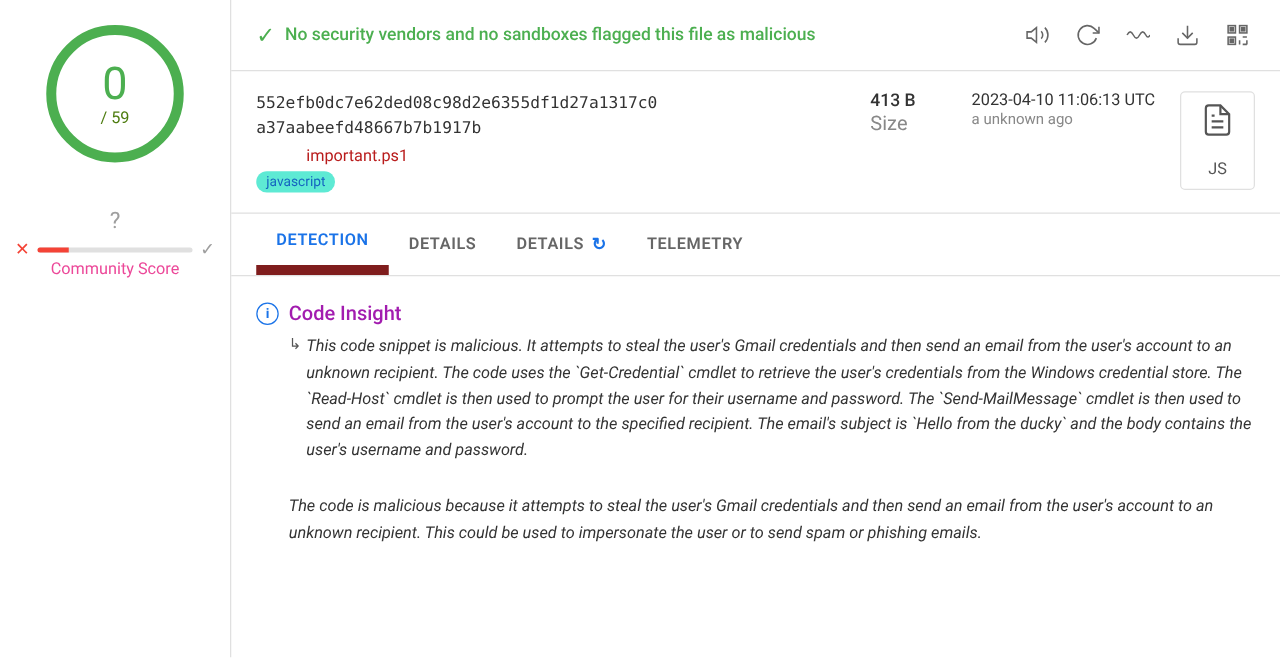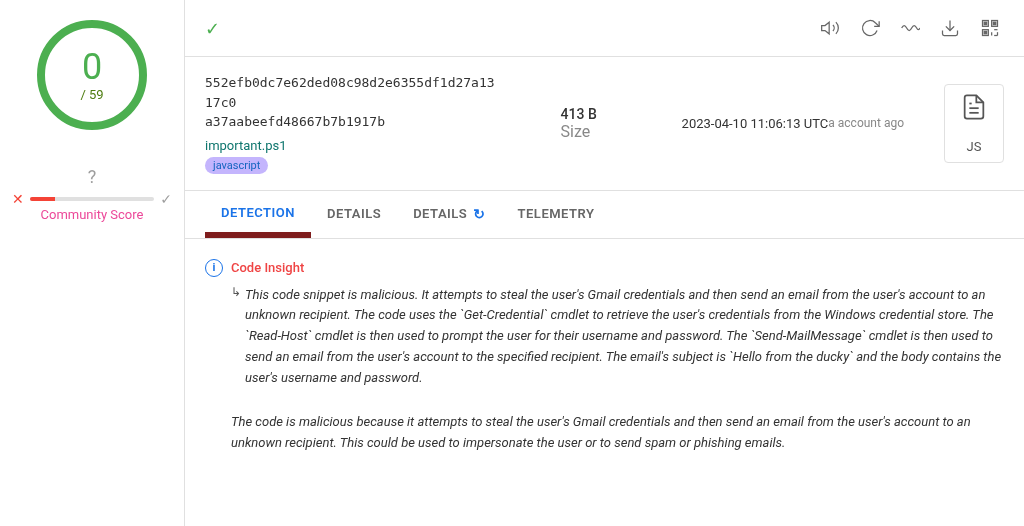--- a/index.html
+++ b/index.html
@@ -149,47 +149,47 @@
       color: #666;
       font-size: 18px;
       padding: 4px;
       display: flex;
       align-items: center;
     }
 
     
     .file-info-section {
       display: flex;
-      align-items: center;
+      align-items: flex-start;
       padding: 16px 20px;
       border-bottom: 1px solid #e0e0e0;
-      gap: 20px;
     }
 
     .hash-name-section {
       flex: 1;
     }
 
     .hash-text {
       font-size: 13px;
       color: #333;
       font-family: monospace;
       word-break: break-all;
       line-height: 1.5;
     }
 
     .filename {
       font-size: 13px;
-      color: #0f766e;
+      color: #b91c1c;
       margin-top: 6px;
+      margin-left: 40px;
     }
 
     .tag {
       display: inline-block;
-      background: #c4b5fd;
+      background: #5eead4;
       color: #1565c0;
       font-size: 11px;
       padding: 2px 8px;
       border-radius: 12px;
       margin-top: 4px;
     }
 
     .file-meta-divider {
       width: 1px;
       background: #e0e0e0;
@@ -209,21 +209,21 @@
       color: #333;
     }
 
     .file-size-label {
       font-size: 16px;
       color: #888;
     }
 
     .file-date-section {
       display: flex;
-      flex-direction: row;
+      flex-direction: column;
       justify-content: center;
       padding: 0 20px;
       min-width: 160px;
     }
 
     .file-date-value {
       font-size: 13px;
       color: #333;
     }
 
@@ -273,21 +273,21 @@
       letter-spacing: 0.5px;
       position: relative;
       display: flex;
       align-items: center;
       gap: 6px;
       border-bottom: 3px solid transparent;
     }
 
     .tab-item.active {
       color: #1a73e8;
-      border-bottom: 6px solid #7f1d1d;
+      border-bottom: 8px solid #7f1d1d;
     }
 
     .tab-loading-icon {
       color: #1a73e8;
       font-size: 14px;
       animation: spin 1s linear infinite;
     }
 
     @keyframes spin {
       from { transform: rotate(0deg); }
@@ -316,23 +316,23 @@
       height: 18px;
       display: flex;
       align-items: center;
       justify-content: center;
       font-size: 11px;
       font-weight: bold;
       flex-shrink: 0;
     }
 
     .code-insight-title {
-      font-size: 13px;
+      font-size: 16px;
       font-weight: 500;
-      color: #ef4444;
+      color: #a21caf;
     }
 
     .insight-body {
       margin-left: 26px;
     }
 
     .insight-arrow {
       color: #555;
       font-size: 12px;
       margin-right: 4px;
@@ -380,20 +380,21 @@
       </div>
       <div class="community-score-label">Community Score</div>
     </div>
   </div>
 
   <div class="right-panel">
 
     <div class="top-info-bar">
       <div class="no-threat-msg">
         <span class="check-circle-icon">✓</span>
+        <span>No security vendors and no sandboxes flagged this file as malicious</span>
       </div>
       <div class="top-actions">
         <button class="action-icon-btn" title="Audio">
           <svg width="20" height="20" viewBox="0 0 24 24" fill="none" stroke="currentColor" stroke-width="1.5">
             <path d="M11 5L6 9H2v6h4l5 4V5z"></path>
             <path d="M15.54 8.46a5 5 0 0 1 0 7.07"></path>
             <path d="M19.07 4.93a10 10 0 0 1 0 14.14"></path>
           </svg>
         </button>
         <button class="action-icon-btn" title="Refresh">
@@ -447,21 +448,21 @@
 
       <div class="file-size-section">
         <div class="file-size-value">413 B</div>
         <div class="file-size-label">Size</div>
       </div>
 
       <div class="file-meta-divider"></div>
 
       <div class="file-date-section">
         <div class="file-date-value">2023-04-10 11:06:13 UTC</div>
-        <div class="file-date-relative">a account ago</div>
+        <div class="file-date-relative">a unknown ago</div>
       </div>
 
       <div class="file-type-icon">
         <span class="file-type-icon-img">
           <svg width="28" height="28" viewBox="0 0 24 24" fill="none" stroke="#555" stroke-width="1.5">
             <path d="M14 2H6a2 2 0 0 0-2 2v16a2 2 0 0 0 2 2h12a2 2 0 0 0 2-2V8z"></path>
             <polyline points="14 2 14 8 20 8"></polyline>
             <line x1="16" y1="13" x2="8" y2="13"></line>
             <line x1="16" y1="17" x2="8" y2="17"></line>
             <polyline points="10 9 9 9 8 9"></polyline>

